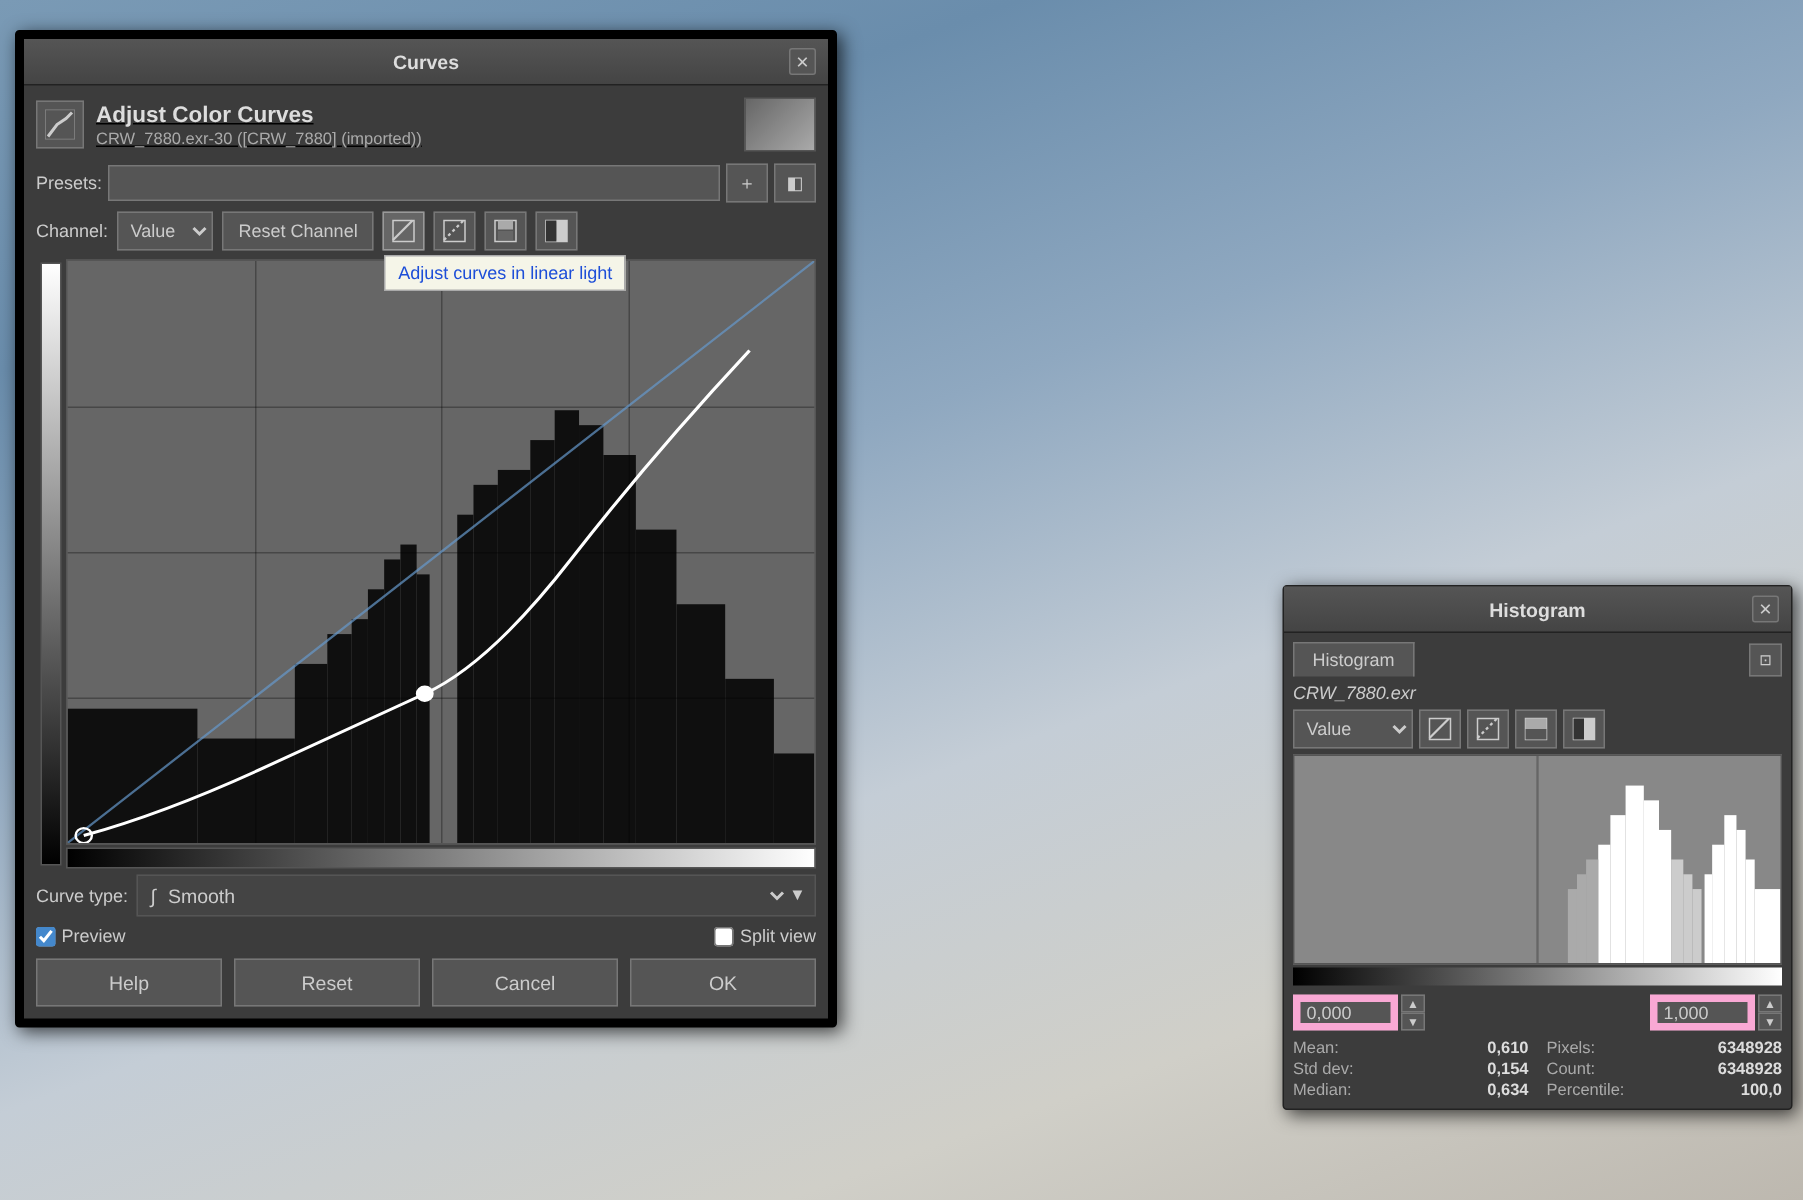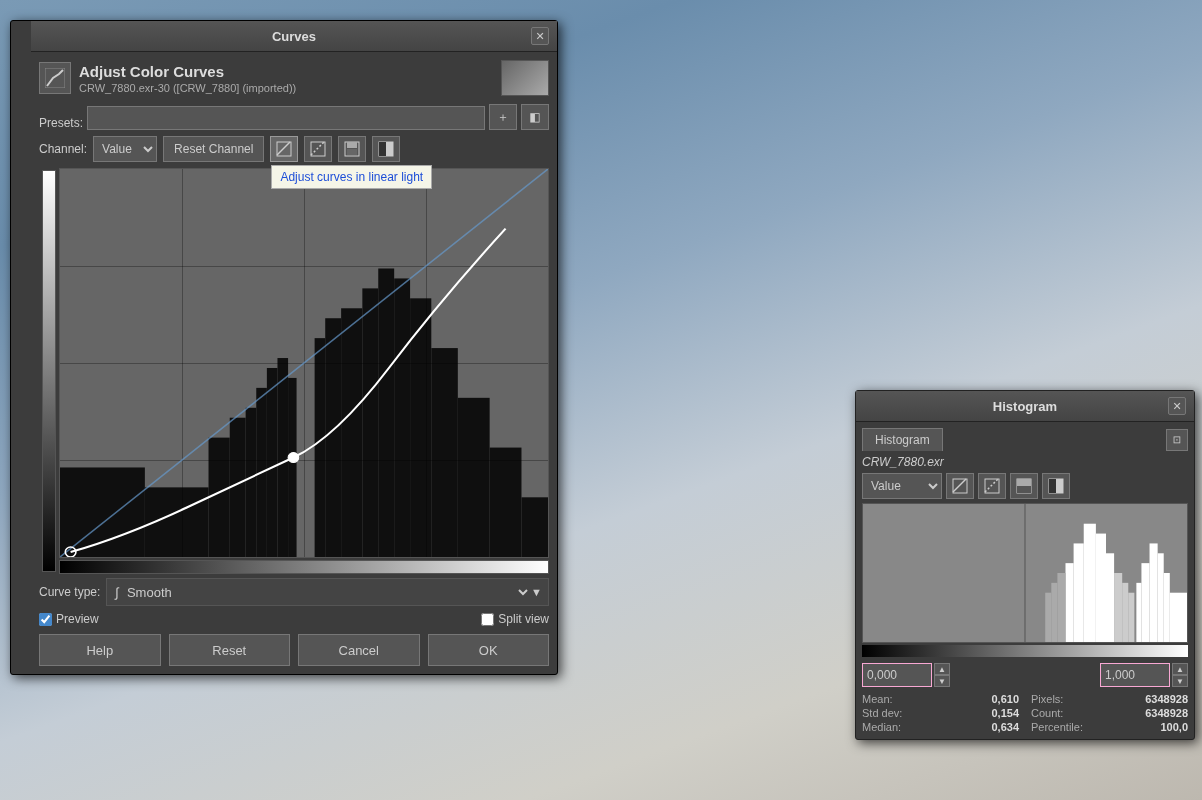--- a/index.html
+++ b/index.html
@@ -21,25 +21,24 @@
       z-index: 0;
     }
 
     
     .dialog-curves {
       position: absolute;
       top: 20px;
       left: 10px;
       width: 548px;
       background: #3c3c3c;
-      border: 1px solid #000000;
+      border: 6px solid #000000;
       border-radius: 3px;
       z-index: 10;
       box-shadow: 3px 3px 12px rgba(0,0,0,0.7);
-      padding-left: 20px;
     }
 
     .dialog-titlebar {
       background: linear-gradient(to bottom, #555, #444);
       padding: 6px 8px;
       display: flex;
       align-items: center;
       justify-content: space-between;
       border-bottom: 1px solid #222;
     }
@@ -67,20 +66,21 @@
     }
 
     .dialog-body {
       padding: 8px;
     }
 
     .dialog-header {
       display: flex;
       align-items: center;
       margin-bottom: 8px;
+      text-decoration: underline;
     }
 
     .dialog-icon {
       width: 32px;
       height: 32px;
       background: #555;
       border: 1px solid #777;
       margin-right: 8px;
       display: flex;
       align-items: center;
@@ -357,21 +357,21 @@
       display: flex;
       align-items: center;
       justify-content: space-between;
       margin-top: 6px;
     }
 
     .hist-input {
       width: 70px;
       height: 24px;
       background: #555;
-      border: 1px solid #f9a8d4;
+      border: 5px solid #f9a8d4;
       color: #ccc;
       font-size: 12px;
       padding: 2px 4px;
     }
 
     .hist-spinner {
       display: flex;
       flex-direction: column;
     }
 
@@ -409,21 +409,21 @@
     .curve-svg {
       position: absolute;
       top: 0; left: 0;
       width: 100%;
       height: 100%;
       pointer-events: none;
     }
 
     .presets-row {
       display: flex;
-      align-items: flex-end;
+      align-items: center;
       gap: 4px;
       margin-bottom: 6px;
     }
   </style>
 </head>
 <body>
 
 <div class="bg"></div>
 
 <div class="dialog-curves">

